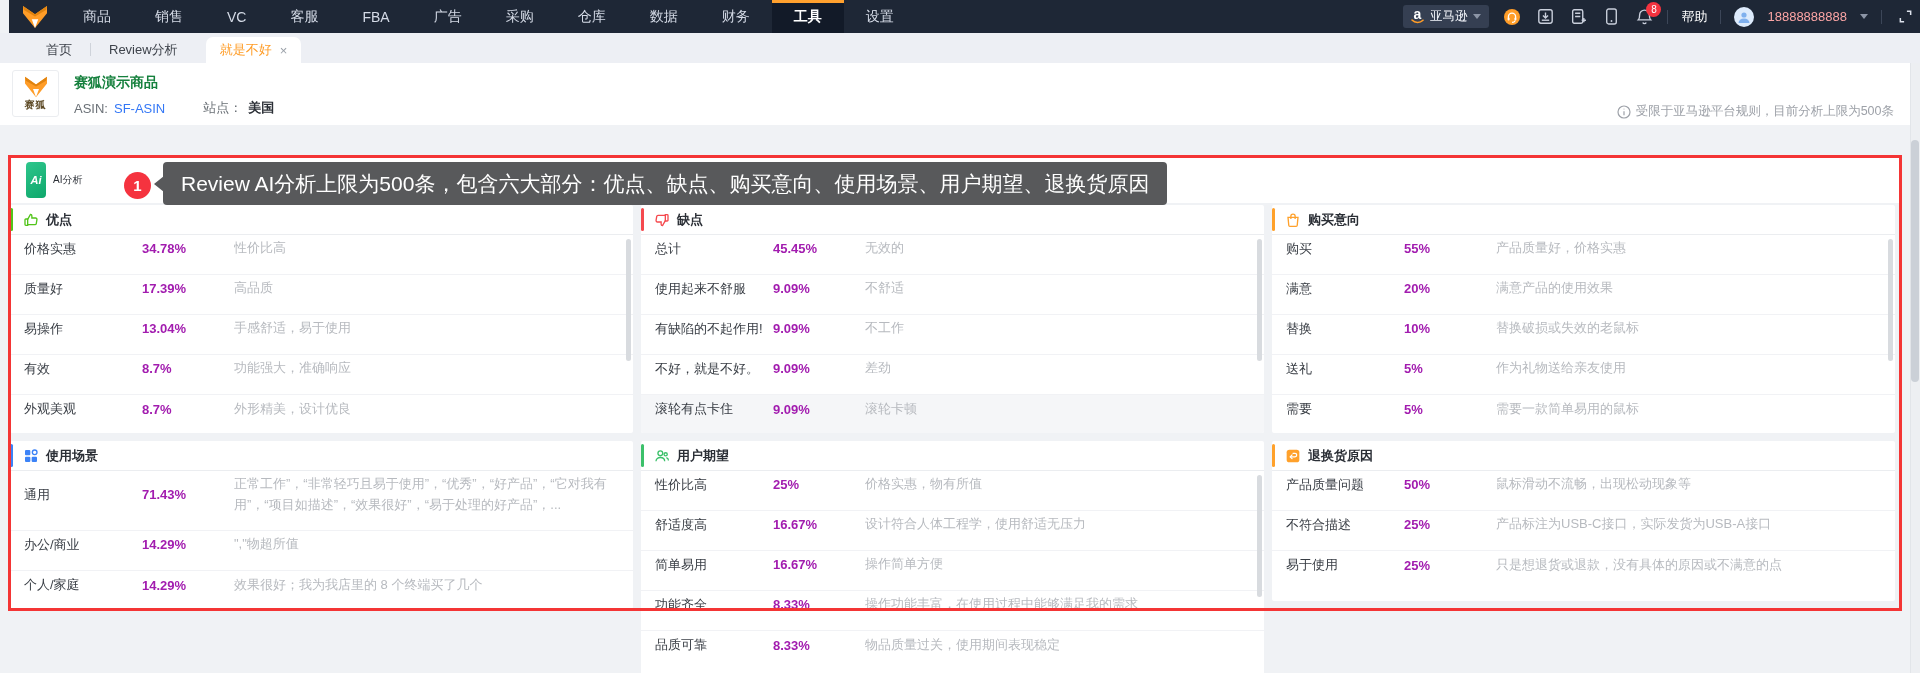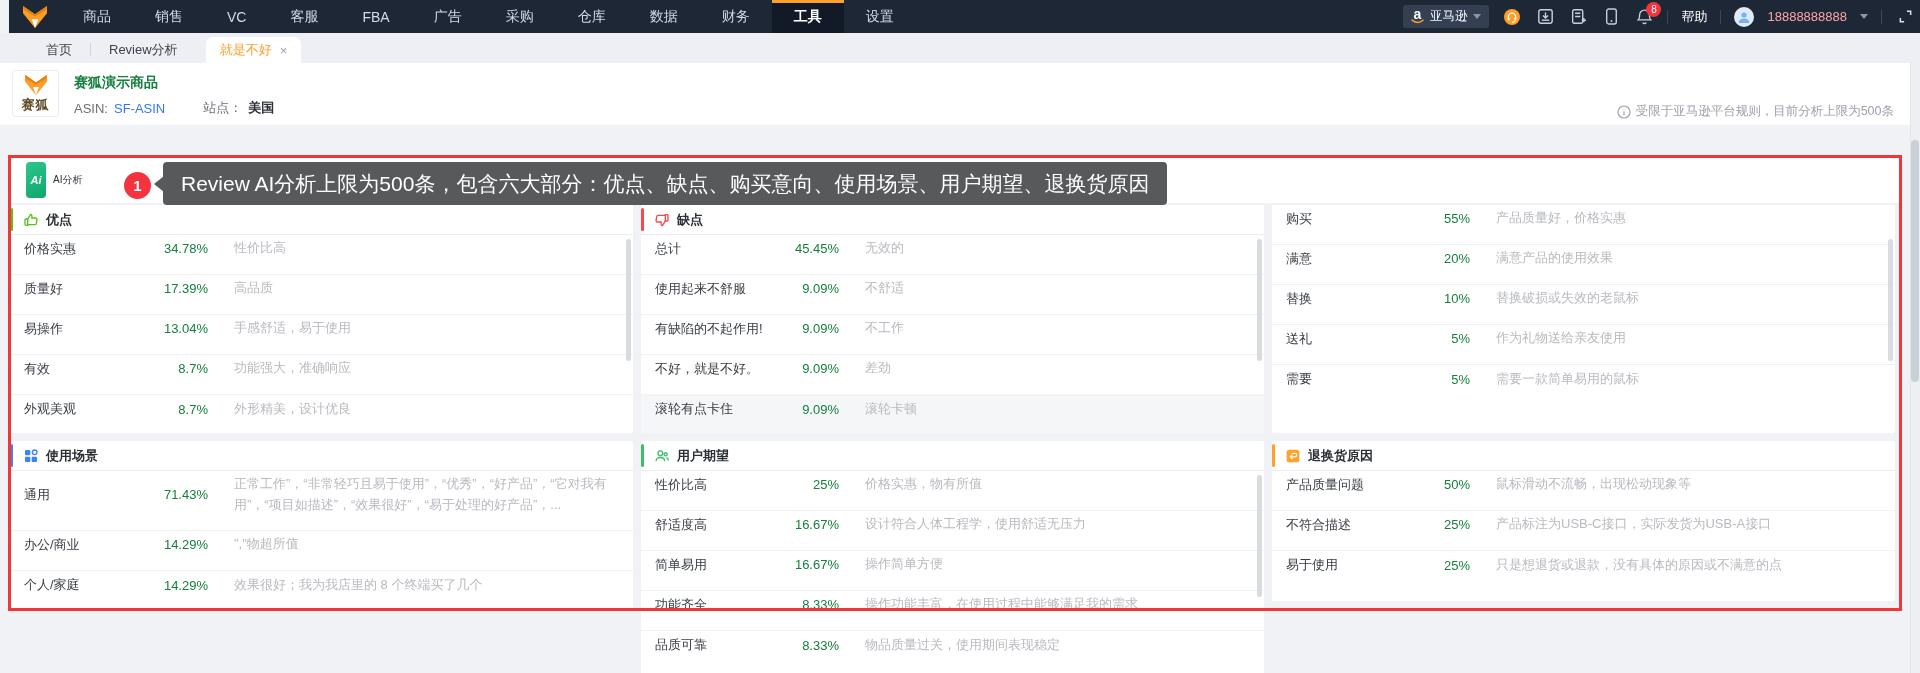--- a/index.html
+++ b/index.html
@@ -28,21 +28,21 @@
   
   .tabbar { position:absolute; left:0; top:33px; width:1920px; height:30px; background:#EDEFF4; display:flex; align-items:flex-end; padding-left:28px; z-index:25; }
   .tab-plain { font-size:13px; color:#3E434B; padding:0 18px; line-height:26px; cursor:pointer; }
   .tab-sep { width:1px; height:13px; background:#CFD3DA; margin-bottom:7px; }
   .tab-active { background:#FFF; border-radius:7px 7px 0 0; height:26px; line-height:26px; padding:0 14px; margin-left:10px; color:#FF9D28; font-size:13px; display:flex; align-items:center; gap:8px; cursor:pointer; }
   .tab-close { color:#9AA0A8; font-size:13px; cursor:pointer; line-height:1; }
 
   
   .prod-header { position:absolute; left:0; top:63px; width:1920px; height:62px; background:#FFF; z-index:20; }
   .thumb { position:absolute; left:12px; top:7px; width:47px; height:47px; border:1px solid #EBEDF0; border-radius:3px; display:flex; flex-direction:column; align-items:center; justify-content:center; background:#fff; }
-  .thumb .t-txt { font-size:13px; font-weight:700; color:#5D4A26; letter-spacing:1px; }
+  .thumb .t-txt { font-size:10px; font-weight:700; color:#5D4A26; letter-spacing:1px; }
   .p-name { position:absolute; left:74px; top:11px; font-size:14px; font-weight:700; color:#15803d; }
   .p-meta { position:absolute; left:74px; top:36px; font-size:13px; color:#6A7076; display:flex; gap:6px; align-items:center; }
   .p-meta .asin { color:#3377F6; cursor:pointer; }
   .p-meta .gap { width:26px; }
   .p-meta .site-v { color:#2B2F36; font-weight:600; }
   .notice { position:absolute; right:26px; top:40px; display:flex; align-items:center; gap:5px; color:#9DA1A8; font-size:12.5px; }
 
   
   .ai-band { position:absolute; left:8px; top:156px; width:1894px; height:47px; background:#FFF; z-index:5; display:flex; align-items:center; padding-left:18px; }
   .ai-ico { width:20px; height:36px; border-radius:4px; background:linear-gradient(145deg,#2EC68C,#0EA76B); color:#fff; font-style:italic; font-weight:700; font-size:11px; display:flex; align-items:center; justify-content:center; margin-right:7px; }
@@ -52,21 +52,21 @@
   .card { position:absolute; background:#FFF; border-radius:2px; overflow:hidden; z-index:6; }
   .card-head { height:30px; display:flex; align-items:center; padding-left:12px; border-bottom:1px solid #EBEDF0; position:relative; }
   .card-accent { position:absolute; left:0; top:3px; bottom:3px; width:3px; border-radius:2px; }
   .card-head .p-ico { display:inline-flex; width:17px; height:17px; margin-right:7px; align-items:center; justify-content:center; }
   .card-title { font-size:13px; font-weight:700; color:#2B2F36; }
   .row { display:flex; align-items:center; min-height:40px; padding:0 22px 12px 14px; border-bottom:1px solid #F1F2F5; }
   .row:last-child { border-bottom:none; }
   .row.tall { min-height:60px; }
   .row.hl { background:#F5F6F8; }
   .r-label { width:118px; color:#383D44; font-size:13px; flex-shrink:0; }
-  .r-pct { width:66px; text-align:right; color:#15803d; font-weight:400; font-size:13px; flex-shrink:0; }
+  .r-pct { width:66px; text-align:left; color:#a21caf; font-weight:700; font-size:13px; flex-shrink:0; }
   .r-desc { flex:1; margin-left:26px; color:#B7BABF; font-size:13px; line-height:1.55; display:-webkit-box; -webkit-line-clamp:2; -webkit-box-orient:vertical; overflow:hidden; }
   .card-thumbbar { position:absolute; right:2px; width:5px; border-radius:3px; background:#D8DBDF; z-index:7; }
 
   
   .anno-rect { position:absolute; left:8px; top:155px; width:1894px; height:456px; border:3px solid #F43535; z-index:15; pointer-events:none; }
   .anno-badge { position:absolute; left:124px; top:172px; width:27px; height:27px; border-radius:50%; background:#F5333F; color:#fff; font-size:15px; font-weight:700; display:flex; align-items:center; justify-content:center; z-index:17; }
   .anno-tip { position:absolute; left:163px; top:162px; height:43px; background:#58595B; color:#FFF; font-size:21px; line-height:43px; padding:0 18px; border-radius:4px; z-index:16; white-space:nowrap; }
   .anno-tip::before { content:""; position:absolute; left:-9px; top:14px; border-top:8px solid transparent; border-bottom:8px solid transparent; border-right:10px solid #58595B; }
 
   
@@ -278,20 +278,30 @@
         <span class="r-pct">9.09%</span>
         <span class="r-desc">差劲</span>
       </div>
       <div class="row hl">
         <span class="r-label">滚轮有点卡住</span>
         <span class="r-pct">9.09%</span>
         <span class="r-desc">滚轮卡顿</span>
       </div>
     </div>
     <div class="card" style="left: 1272px; top: 205px; width: 623px; height: 228px;">
+      <div class="card-head">
+        <span class="card-accent" style="background: rgb(255, 161, 43);"></span>
+        <span class="p-ico">
+          <svg width="16" height="16" viewBox="0 0 24 24" fill="none" stroke="#FFA12B" stroke-width="2">
+            <path d="M4.5 8 H19.5 L18.3 20.2 a1.5 1.5 0 0 1 -1.5 1.3 H7.2 a1.5 1.5 0 0 1 -1.5 -1.3 Z"></path>
+            <path d="M8.8 10.5 V6.5 a3.2 3.2 0 0 1 6.4 0 V10.5"></path>
+          </svg>
+        </span>
+        <span class="card-title">购买意向</span>
+      </div>
       <div class="row">
         <span class="r-label">购买</span>
         <span class="r-pct">55%</span>
         <span class="r-desc">产品质量好，价格实惠</span>
       </div>
       <div class="row">
         <span class="r-label">满意</span>
         <span class="r-pct">20%</span>
         <span class="r-desc">满意产品的使用效果</span>
       </div>

